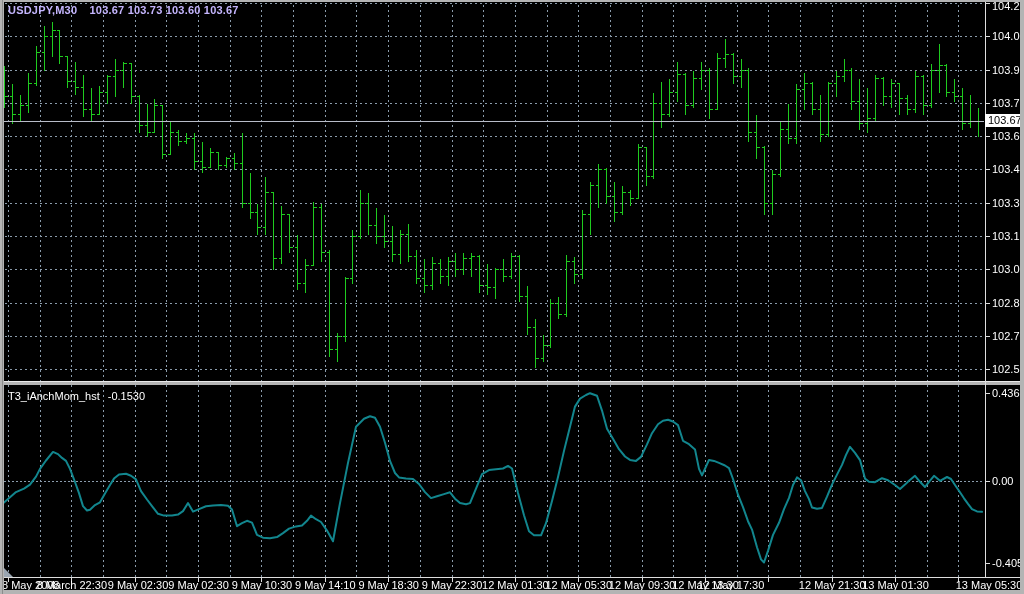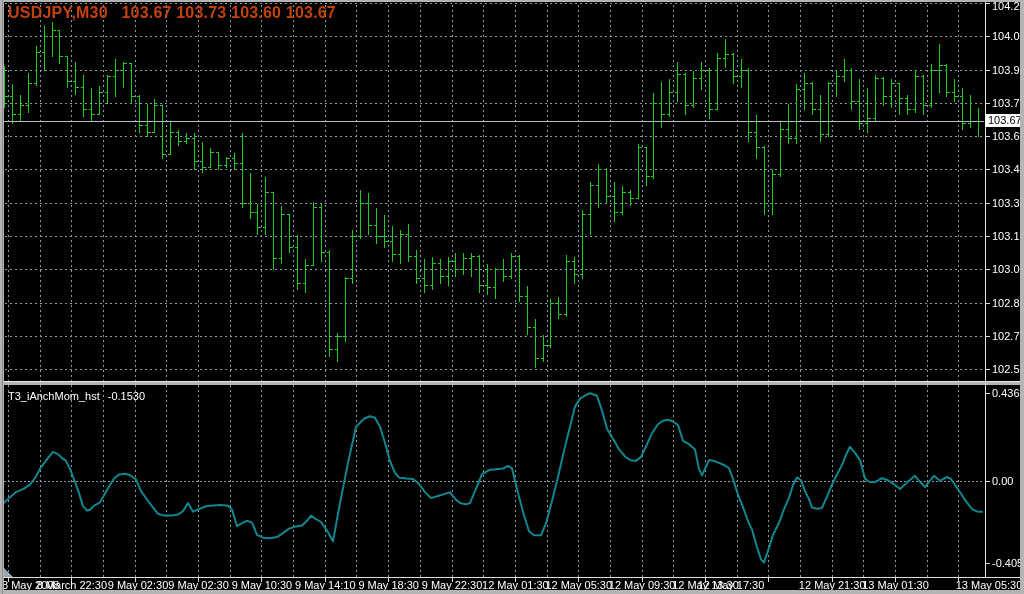--- a/index.html
+++ b/index.html
@@ -2,21 +2,21 @@
 <html><head>
 <meta charset="utf-8">
 <style>
   html,body{margin:0;padding:0;background:#000;}
   #app{position:relative;width:1024px;height:594px;background:#000;overflow:hidden;
        font-family:"Liberation Sans","DejaVu Sans",sans-serif;}
   #app *{box-sizing:border-box;}
   svg{position:absolute;left:0;display:block;}
   #main-chart{top:0;z-index:1;}
   #ind-chart{top:385px;z-index:1;}
-  #chart-title{position:absolute;left:8px;top:4px;color:#c2410c;font-size:16px;font-weight:bold;
+  #chart-title{position:absolute;left:8px;top:4px;color:#c4b5fd;font-size:11px;font-weight:bold;
                letter-spacing:0.2px;z-index:3;white-space:nowrap;}
   #chart-title span + span{margin-left:9px;}
   #ind-label{position:absolute;left:8px;top:390px;color:#fff;font-size:11px;z-index:3;white-space:nowrap;}
   #ind-label span + span{margin-left:5px;}
   #divider{position:absolute;left:0;top:381px;width:1024px;height:4px;background:#b4b4b4;
            border-top:1px solid #e9e9e9;z-index:2;}
   #axis-line-v{position:absolute;left:985px;top:2px;width:1px;height:575px;background:#dedede;z-index:2;}
   #time-sep{position:absolute;left:0;top:577px;width:1024px;height:1px;background:#dedede;z-index:2;}
   #price-axis,#ind-axis{position:absolute;left:985px;top:0;width:39px;height:594px;z-index:2;}
   .plabel{position:absolute;left:7px;color:#fff;font-size:11px;white-space:nowrap;}

